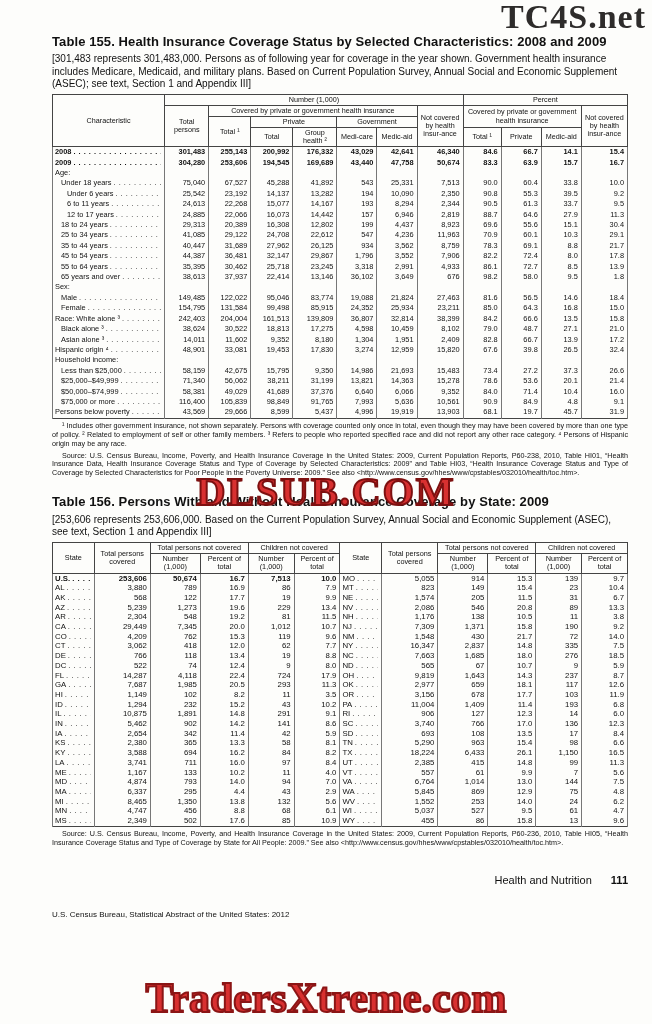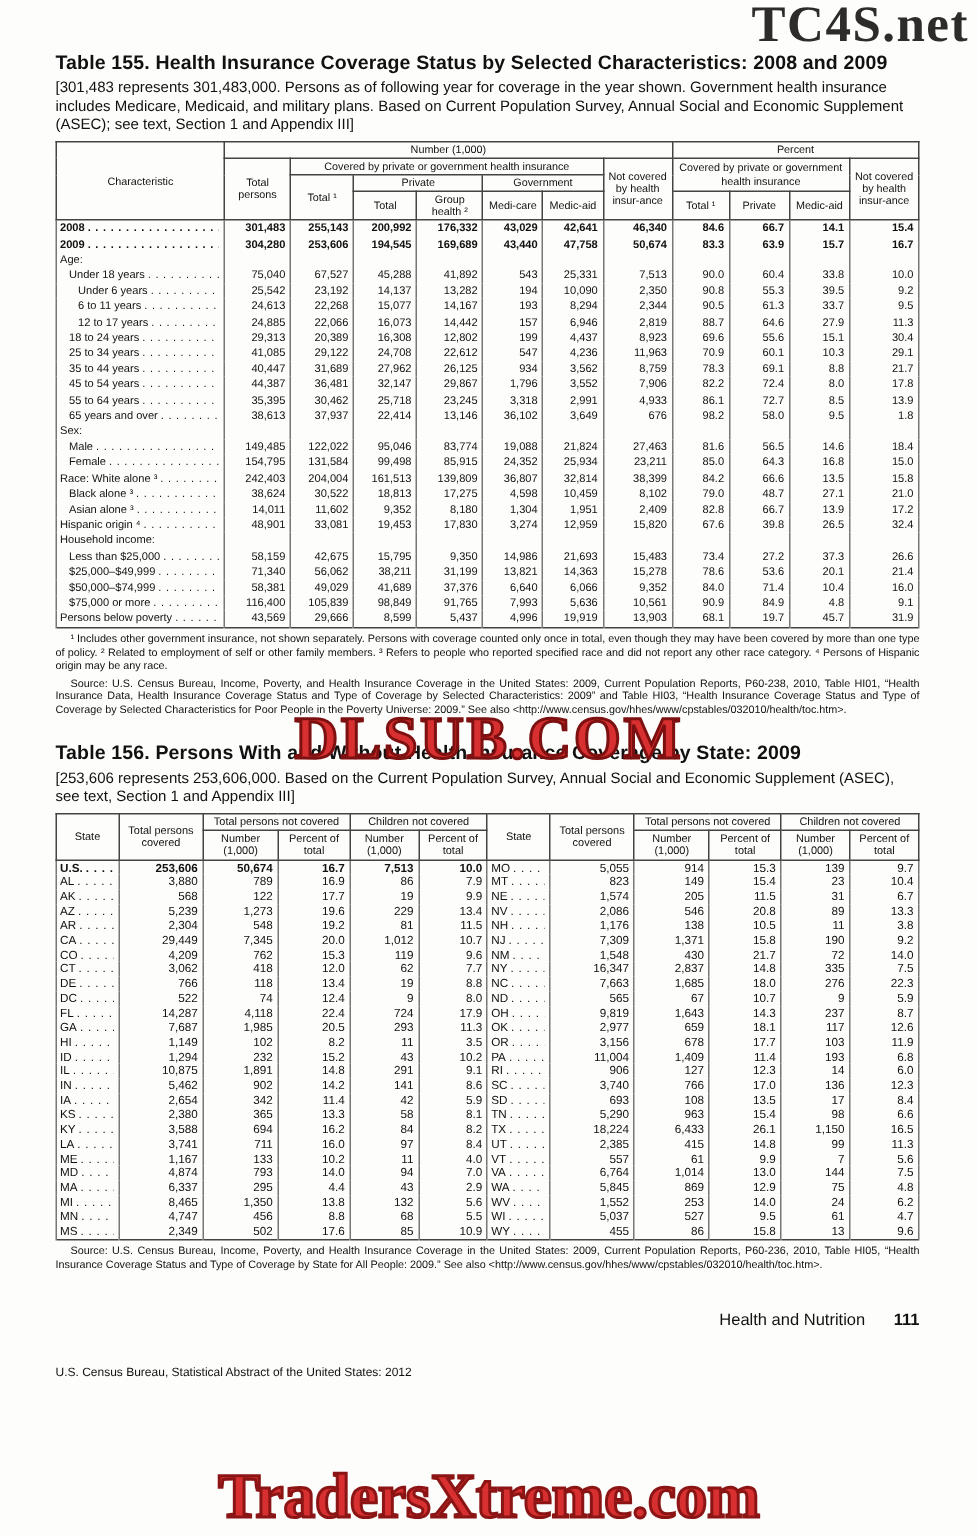--- a/index.html
+++ b/index.html
@@ -2,21 +2,21 @@
 <html><head>
 <meta charset="utf-8">
 <style>
   * { margin:0; padding:0; box-sizing:border-box; }
   html,body { background:#888; }
   .page {
     width:652px; height:1024px; position:relative; background:#fdfdfb;
     font-family:"Liberation Sans", sans-serif; color:#111; overflow:hidden;
     margin:0 auto;
   }
-  .content { position:absolute; left:37px; top:34px; width:576px; }
+  .content { position:absolute; left:52px; top:34px; width:576px; }
 
   .tbl-title { font-weight:bold; font-size:13px; line-height:1.18; margin-bottom:4px; letter-spacing:.1px; }
   .tbl-note { font-size:10px; line-height:1.22; margin-bottom:4px; }
   .foot, .src { font-size:7.2px; line-height:1.24; text-align:justify; margin-top:3px; }
   .src { text-indent:10px; }
   .foot { text-indent:10px; }
 
   table { border-collapse:collapse; width:100%; table-layout:fixed; }
   th, td { font-weight:normal; }
 
@@ -851,21 +851,21 @@
             <td class="lbl">
               <span class="cellflex">
                 <span class="lt">NC</span>
                 <span class="dots"></span>
               </span>
             </td>
             <td class="num">7,663</td>
             <td class="num">1,685</td>
             <td class="num">18.0</td>
             <td class="num">276</td>
-            <td class="num">22.3</td>
+            <td class="num">18.5</td>
           </tr>
           <tr>
             <td class="lbl">
               <span class="cellflex">
                 <span class="lt">DC</span>
                 <span class="dots"></span>
               </span>
             </td>
             <td class="num">522</td>
             <td class="num">74</td>
@@ -1224,21 +1224,21 @@
             <td class="lbl">
               <span class="cellflex">
                 <span class="lt">MN</span>
                 <span class="dots"></span>
               </span>
             </td>
             <td class="num">4,747</td>
             <td class="num">456</td>
             <td class="num">8.8</td>
             <td class="num">68</td>
-            <td class="num">5.5</td>
+            <td class="num">6.1</td>
             <td class="lbl">
               <span class="cellflex">
                 <span class="lt">WI</span>
                 <span class="dots"></span>
               </span>
             </td>
             <td class="num">5,037</td>
             <td class="num">527</td>
             <td class="num">9.5</td>
             <td class="num">61</td>

